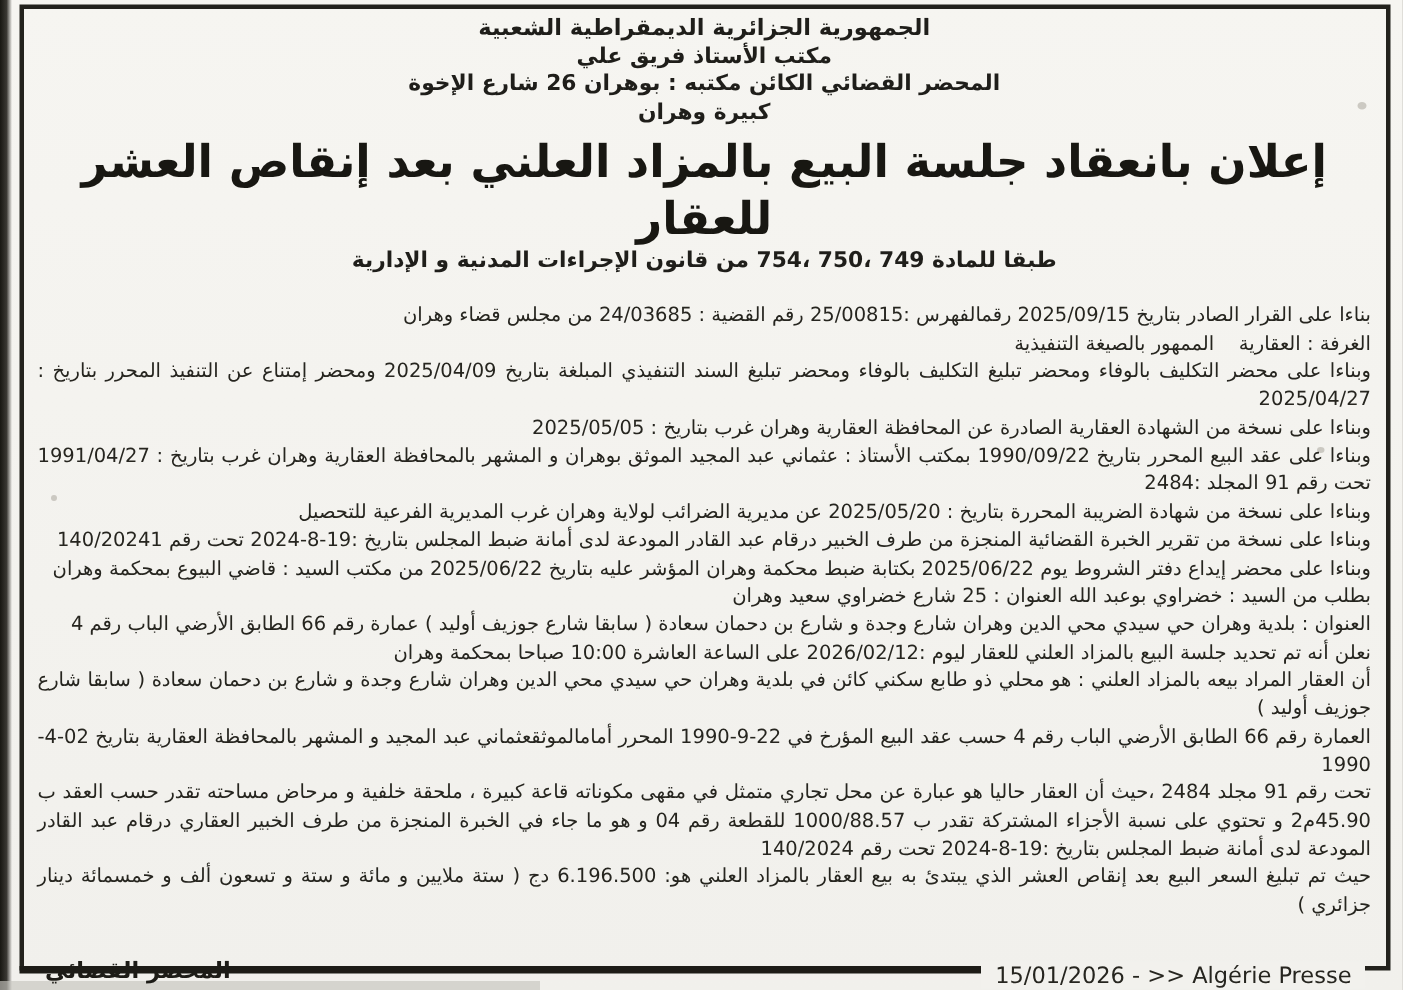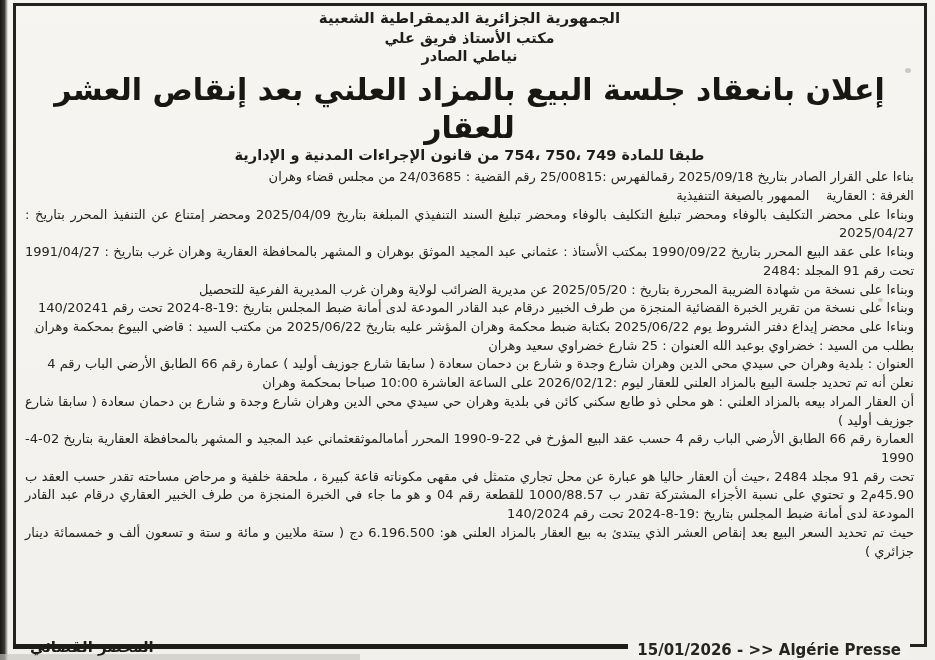--- a/index.html
+++ b/index.html
@@ -25,35 +25,35 @@
   .content{
     position:absolute;left:25px;right:21px;top:9px;
     direction:rtl;
   }
   .hdr{ text-align:center;font-weight:bold;font-size:14.5px;line-height:1.3;color:#1f1e1a;}
   .hdr .h1{font-size:15px;}
   .title{
     text-align:center;font-weight:bold;font-size:30px;line-height:1.25;
     margin:5px 0 1px 0;color:#181712;letter-spacing:0;
   }
-  .subtitle{ text-align:center;font-weight:bold;font-size:14.5px;margin:1px 0 5px 0;color:#1f1e1a;}
+  .subtitle{ text-align:center;font-weight:bold;font-size:14.5px;margin:1px 0 20px 0;color:#1f1e1a;}
   .body-text{ font-size:13px;line-height:1.44;text-align:justify;color:#26251f;}
   .body-text p{margin:0;}
   .signature{
     position:absolute;left:30px;top:614px;direction:rtl;
     font-weight:bold;font-size:15px;color:#1d1c17;margin-top:24px;
   }
   .footer-row{
     position:absolute;left:13px;right:8px;top:636px;height:20px;
     display:flex;align-items:center;direction:ltr;
   }
   .footer-rule{flex:1;height:5px;background:#1d1c17;}
   .footer-text{
     padding:0 9px;margin-right:17px;background:#f2f1ed;
-    font-weight:bold;font-size:15px;color:#26251f;position:relative;top:4px;
+    font-weight:normal;font-size:15px;color:#26251f;position:relative;top:4px;
     white-space:nowrap;
   }
 </style>
 </head>
 <body>
 
 <div class="scan">
 
   <div class="edge-strip"></div>
   <div class="frame"></div>
@@ -61,41 +61,43 @@
   <div class="speck" style="left:905px;top:68px;width:6px;height:5px;"></div>
   <div class="speck" style="left:878px;top:298px;width:5px;height:4px;"></div>
   <div class="speck" style="left:34px;top:330px;width:4px;height:4px;"></div>
   <div class="bottom-smudge"></div>
 
   <div class="content">
 
     <div class="hdr">
       <div class="h1">الجمهورية الجزائرية الديمقراطية الشعبية</div>
       <div>مكتب الأستاذ فريق علي</div>
-      <div>نياطي الصادر</div>
+      <div>المحضر القضائي الكائن مكتبه : بوهران 26 شارع الإخوة</div>
+      <div>كبيرة وهران</div>
     </div>
 
     <div class="title">إعلان بانعقاد جلسة البيع بالمزاد العلني بعد إنقاص العشر للعقار</div>
     <div class="subtitle">طبقا للمادة 749 ،750 ،754 من قانون الإجراءات المدنية و الإدارية</div>
 
     <div class="body-text">
-        <p>بناءا على القرار الصادر بتاريخ 2025/09/18 رقمالفهرس :25/00815  رقم القضية : 24/03685 من مجلس قضاء وهران</p>
+        <p>بناءا على القرار الصادر بتاريخ 2025/09/15 رقمالفهرس :25/00815  رقم القضية : 24/03685 من مجلس قضاء وهران</p>
         <p>الغرفة : العقارية &nbsp;&nbsp; الممهور بالصيغة التنفيذية</p>
         <p>وبناءا على محضر التكليف بالوفاء ومحضر تبليغ التكليف بالوفاء ومحضر تبليغ السند التنفيذي المبلغة بتاريخ 2025/04/09 ومحضر إمتناع عن التنفيذ المحرر بتاريخ : 2025/04/27</p>
+        <p>وبناءا على نسخة من الشهادة العقارية الصادرة عن المحافظة العقارية وهران غرب بتاريخ : 2025/05/05</p>
         <p>وبناءا على عقد البيع المحرر بتاريخ 1990/09/22 بمكتب الأستاذ : عثماني عبد المجيد الموثق بوهران و المشهر بالمحافظة العقارية وهران غرب بتاريخ : 1991/04/27 تحت رقم 91 المجلد :2484</p>
         <p>وبناءا على نسخة من شهادة الضريبة المحررة بتاريخ : 2025/05/20 عن مديرية الضرائب لولاية وهران غرب المديرية الفرعية للتحصيل</p>
         <p>وبناءا على نسخة من تقرير الخبرة القضائية المنجزة من طرف الخبير درقام عبد القادر المودعة لدى أمانة ضبط المجلس بتاريخ :19-8-2024 تحت رقم 140/20241</p>
         <p>وبناءا على محضر إيداع دفتر الشروط يوم 2025/06/22 بكتابة ضبط محكمة وهران المؤشر عليه بتاريخ 2025/06/22 من مكتب السيد : قاضي البيوع بمحكمة وهران</p>
         <p>بطلب من السيد : خضراوي بوعبد الله العنوان : 25 شارع خضراوي سعيد وهران</p>
         <p>العنوان : بلدية وهران حي سيدي محي الدين وهران شارع وجدة و شارع بن دحمان سعادة ( سابقا شارع جوزيف أوليد ) عمارة رقم 66 الطابق الأرضي الباب رقم 4</p>
         <p>نعلن أنه تم تحديد جلسة البيع بالمزاد العلني للعقار ليوم :2026/02/12  على الساعة العاشرة 10:00 صباحا بمحكمة وهران</p>
         <p>أن العقار المراد بيعه بالمزاد العلني : هو محلي ذو طابع سكني  كائن في بلدية وهران حي سيدي محي الدين وهران شارع وجدة و شارع بن دحمان سعادة ( سابقا شارع جوزيف أوليد )</p>
         <p>العمارة رقم 66 الطابق الأرضي الباب رقم 4 حسب عقد البيع المؤرخ في 22-9-1990 المحرر أمامالموثقعثماني عبد المجيد و المشهر بالمحافظة العقارية بتاريخ 02-4-1990</p>
         <p>تحت رقم 91 مجلد 2484 ،حيث أن العقار حاليا هو عبارة عن محل تجاري متمثل في مقهى مكوناته قاعة كبيرة ، ملحقة خلفية  و مرحاض مساحته تقدر حسب العقد ب 45.90م2 و تحتوي  على نسبة الأجزاء المشتركة  تقدر ب 1000/88.57 للقطعة رقم 04  و  هو ما جاء في الخبرة المنجزة من طرف الخبير العقاري درقام عبد القادر المودعة لدى أمانة ضبط المجلس بتاريخ :19-8-2024  تحت رقم 140/2024</p>
-        <p>حيث تم تحديد السعر البيع  بعد إنقاص العشر الذي يبتدئ به بيع العقار بالمزاد العلني هو: 6.196.500  دج ( ستة ملايين و مائة و ستة و تسعون ألف و خمسمائة دينار جزائري )</p>
+        <p>حيث تم تبليغ السعر البيع  بعد إنقاص العشر الذي يبتدئ به بيع العقار بالمزاد العلني هو: 6.196.500  دج ( ستة ملايين و مائة و ستة و تسعون ألف و خمسمائة دينار جزائري )</p>
       </div>
 
   </div>
 
   <div class="signature">المحضر القضائي</div>
 
   <div class="footer-row">
     <div class="footer-rule"></div>
     <div class="footer-text">15/01/2026 - &gt;&gt; Algérie Presse</div>
   </div>

